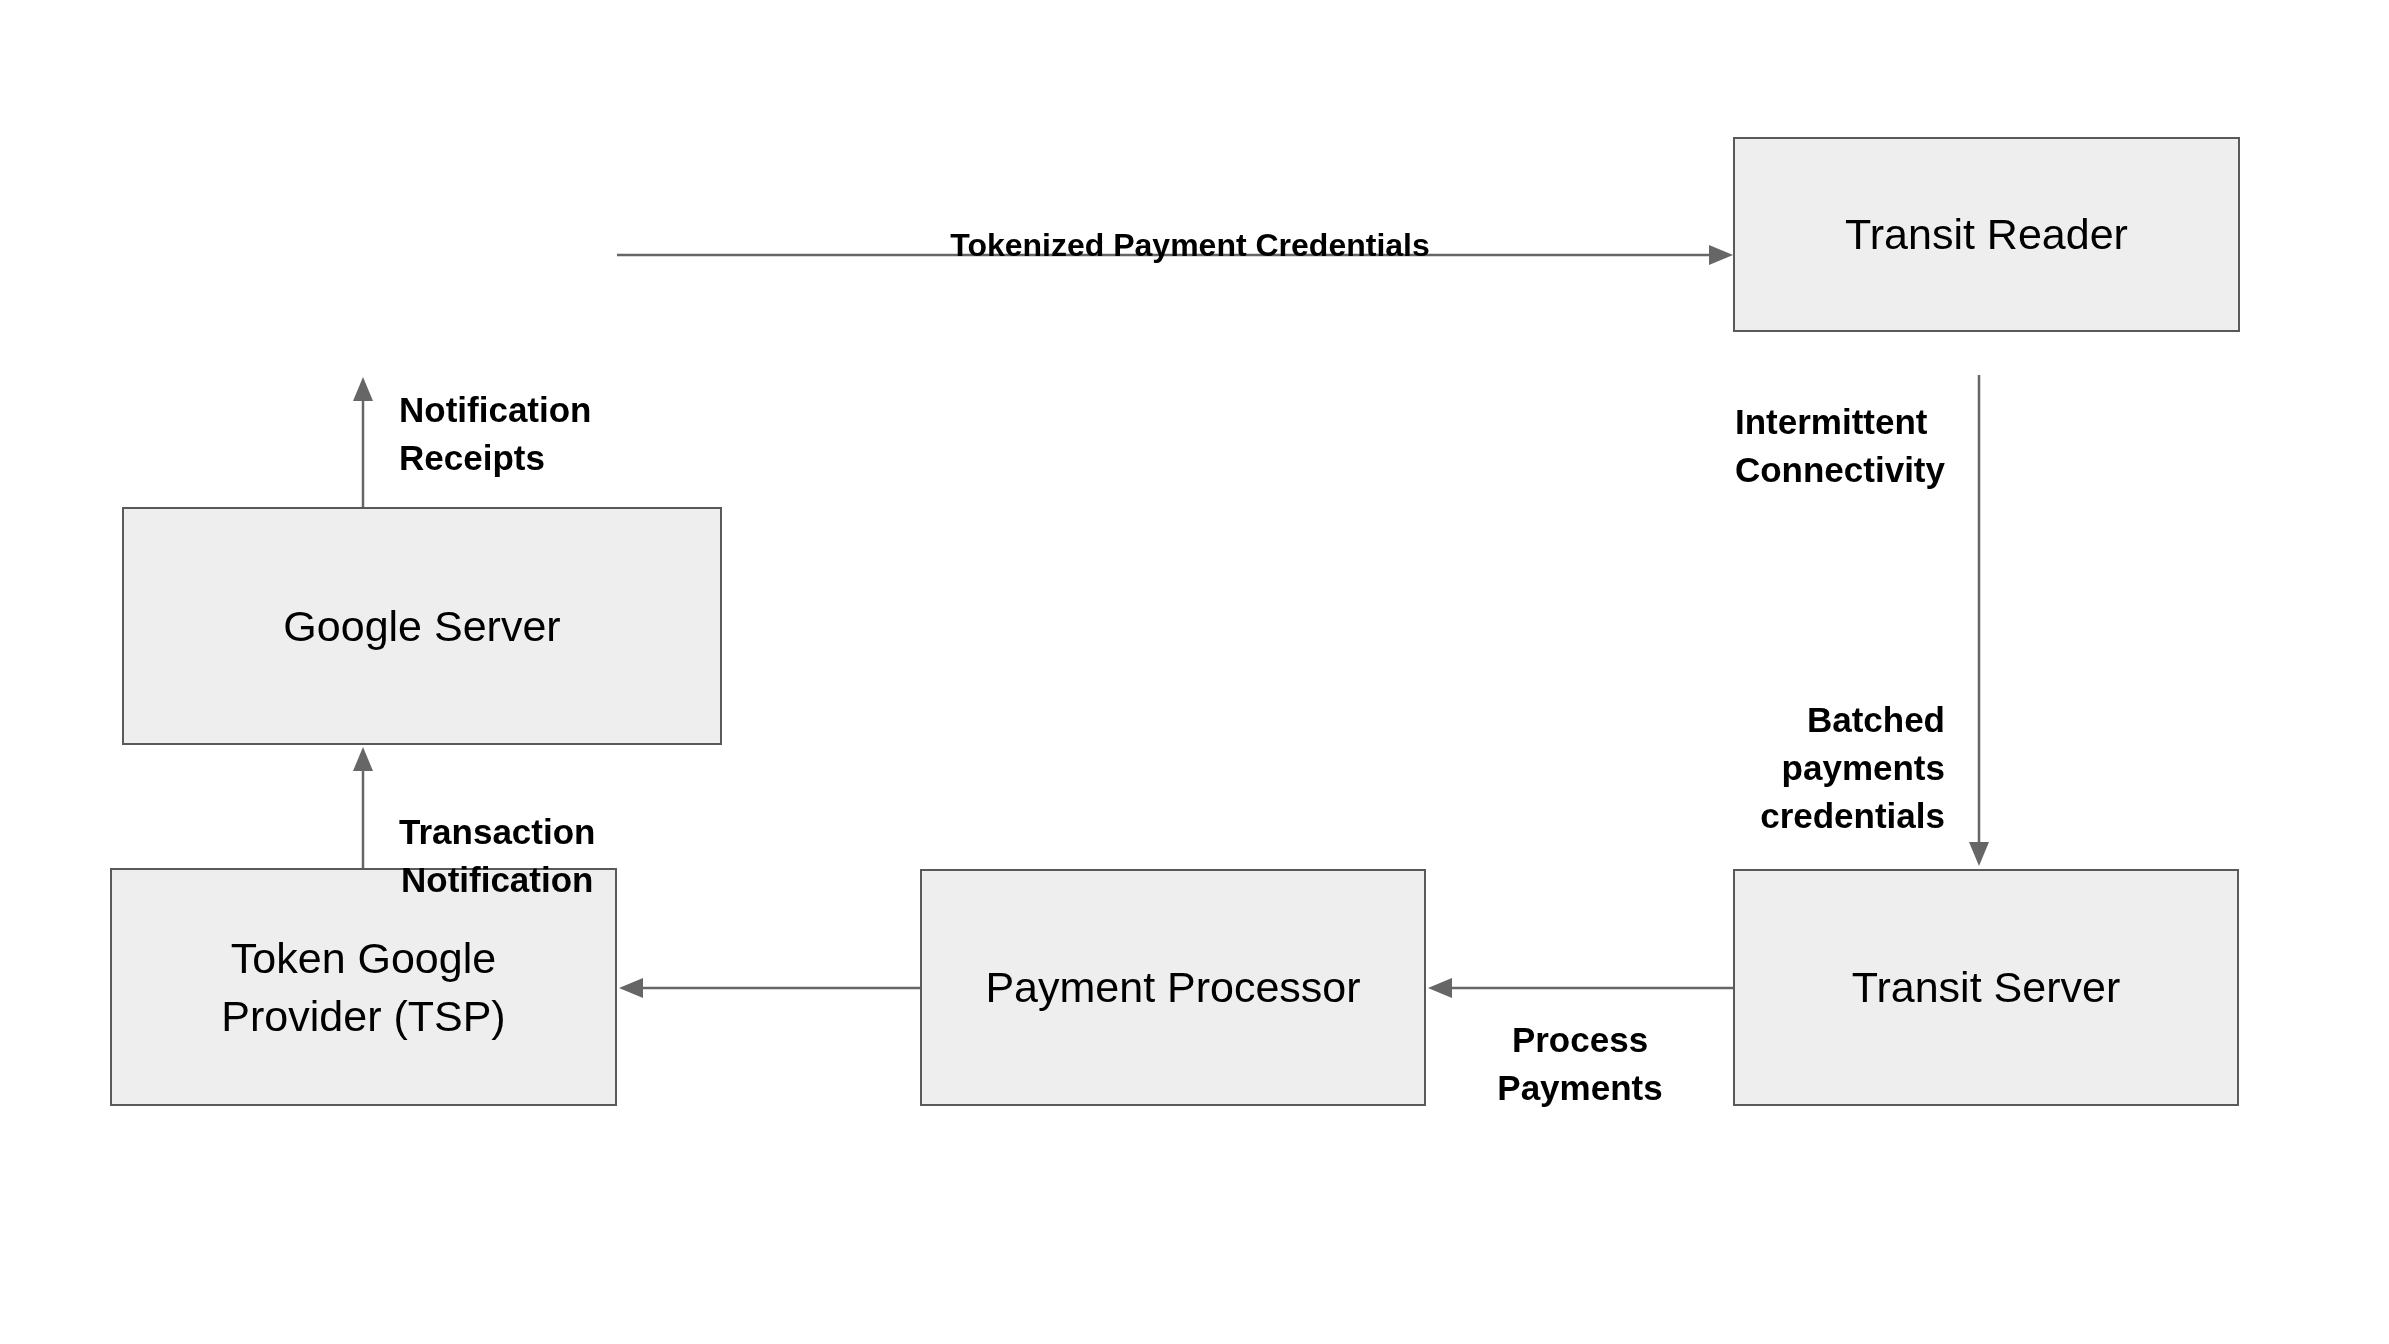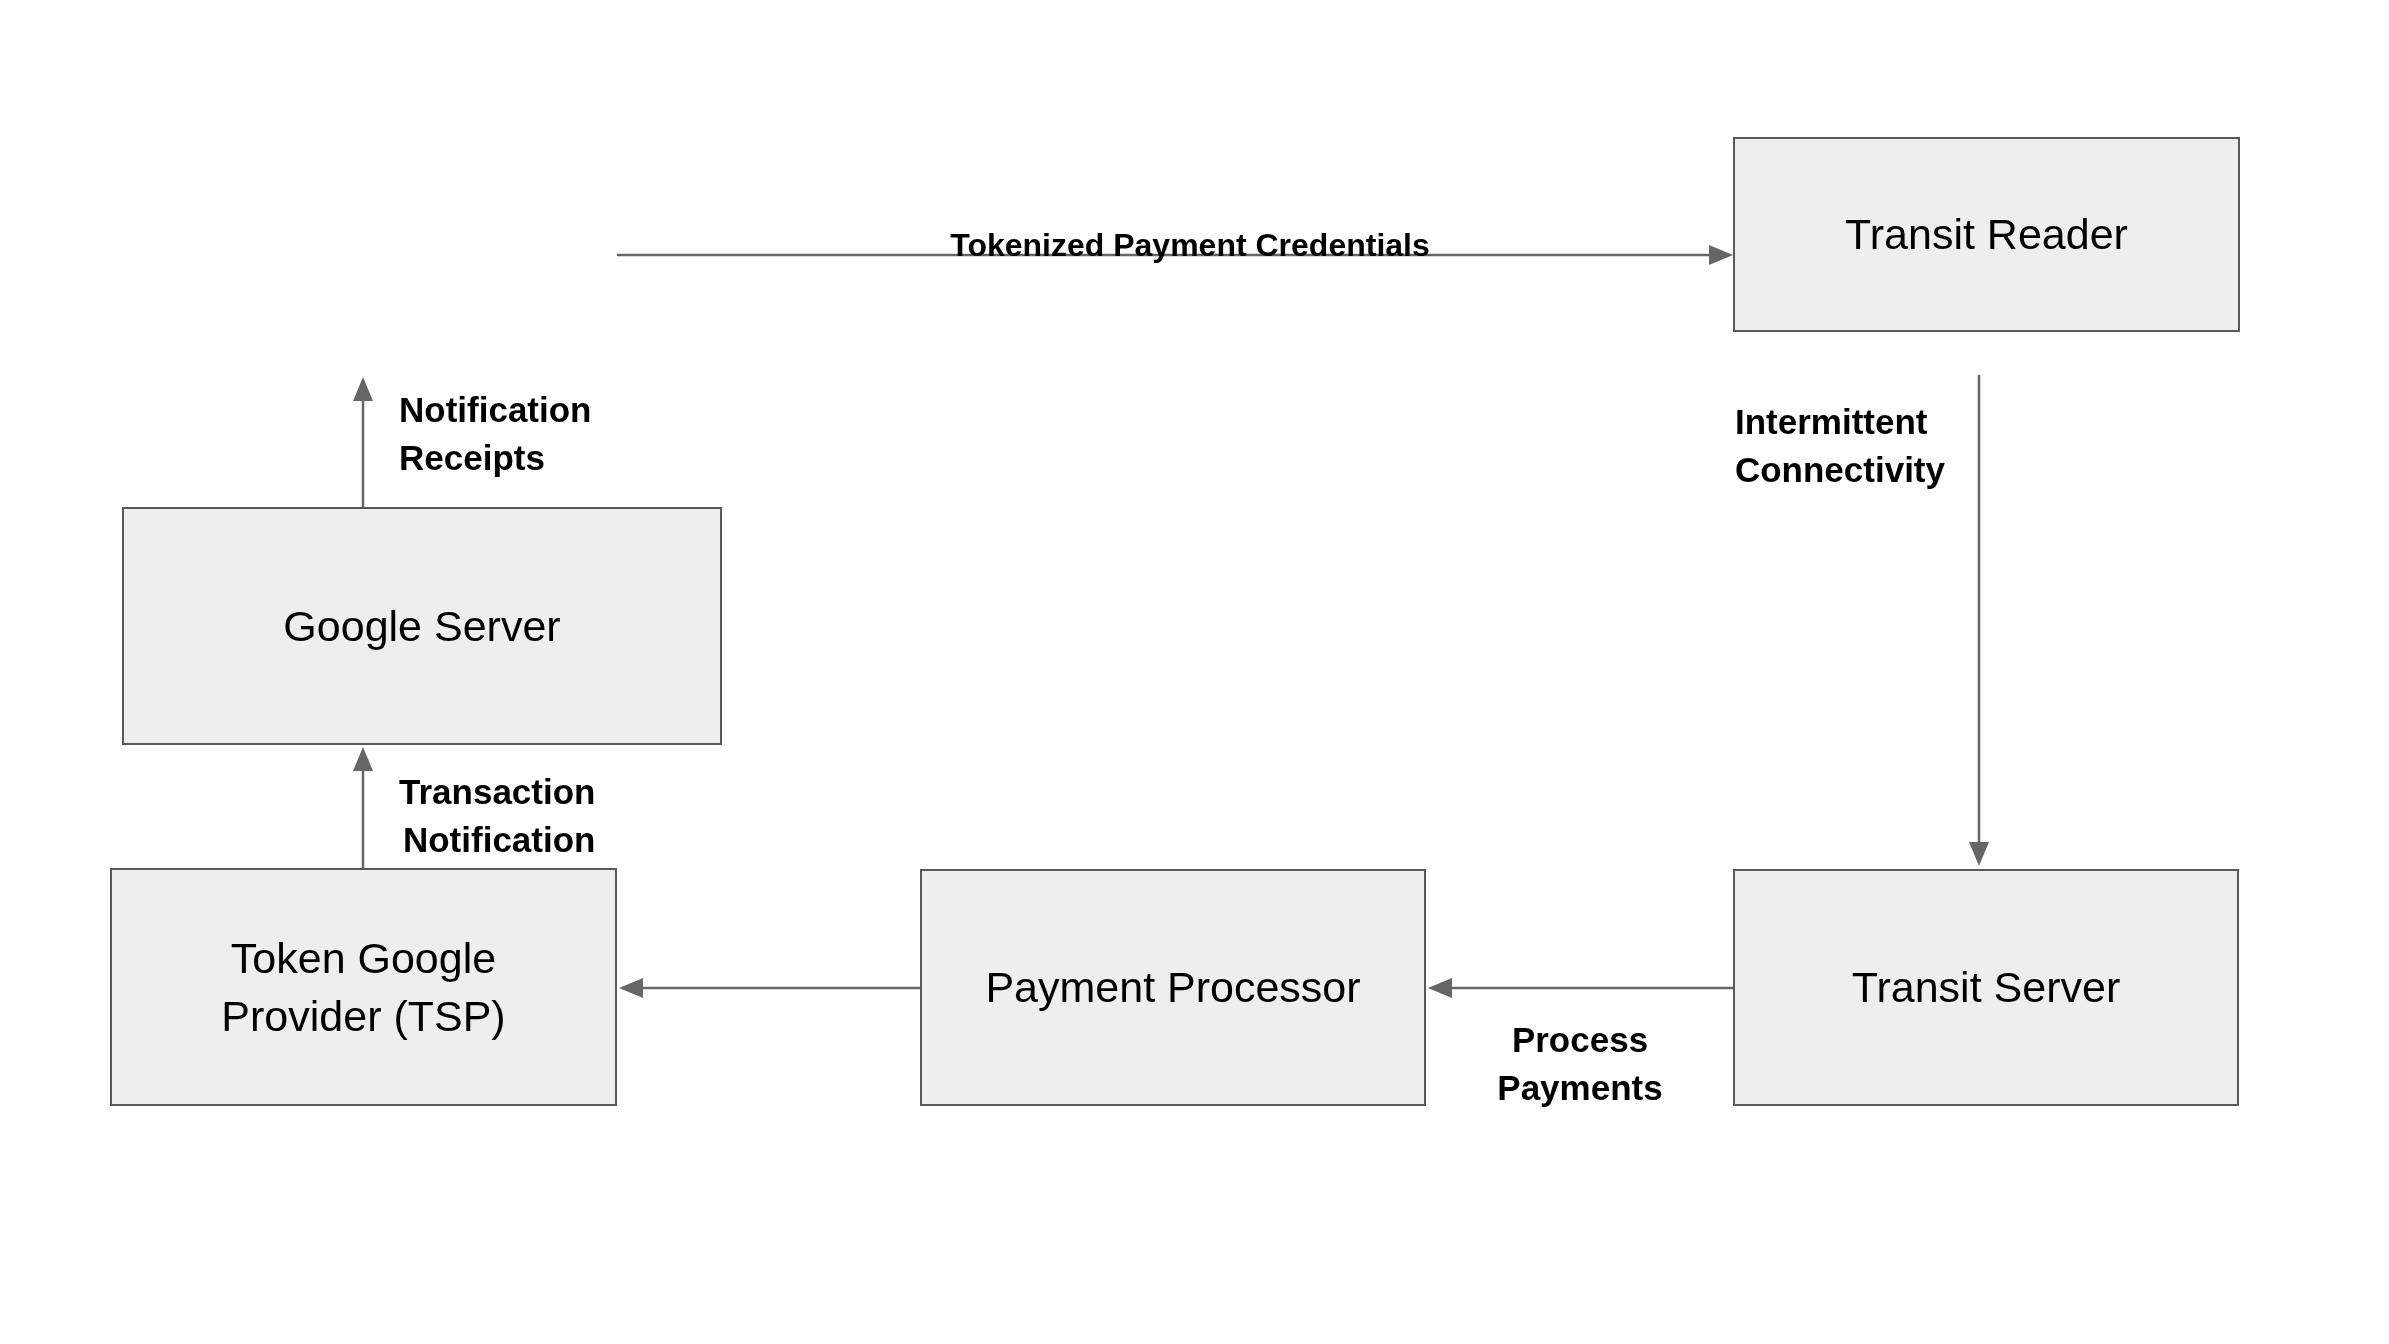--- a/index.html
+++ b/index.html
@@ -72,21 +72,21 @@
   .edge-label.big {
     font-size: 32px;
     line-height: 56px;
     margin-top: 44px;
   }
   #label-tokenized   { left: 690px;  top: 173px;  width: 1000px; text-align: center; }
   #label-intermittent{ right: 444px; top: 398px;  text-align: left; }
   #label-batched     { right: 444px; top: 696px;  text-align: right; }
   #label-process     { left: 1430px; top: 1016px; width: 300px; text-align: center; }
   #label-detokenize  { left: 568px;  top: 1018px; width: 400px; text-align: center; }
-  #label-transaction { left: 399px;  top: 768px;  text-align: right; }
+  #label-transaction { left: 399px;  top: 808px;  text-align: center; }
   #label-receipts    { left: 399px;  top: 386px;  text-align: left; }
 </style>
 </head>
 <body>
 
 <div id="canvas">
 
   <svg id="edge-arrows" viewBox="0 0 2389 1344" xmlns="http://www.w3.org/2000/svg">
     <g>
       <line x1="617" y1="255" x2="1711" y2="255"></line>
@@ -134,20 +134,23 @@
 
   <div class="node" id="node-transit-server">
     <span class="node-label">Transit Server</span>
   </div>
 
   <div class="edge-label big" id="label-tokenized">Tokenized Payment Credentials</div>
 
   <div class="edge-label" id="label-intermittent">Intermittent
 Connectivity</div>
 
+  <div class="edge-label" id="label-batched">Batched
+payments
+credentials</div>
 
   <div class="edge-label" id="label-process">Process
 Payments</div>
 
 
   <div class="edge-label" id="label-transaction">Transaction
 Notification</div>
 
   <div class="edge-label" id="label-receipts">Notification
 Receipts</div>

